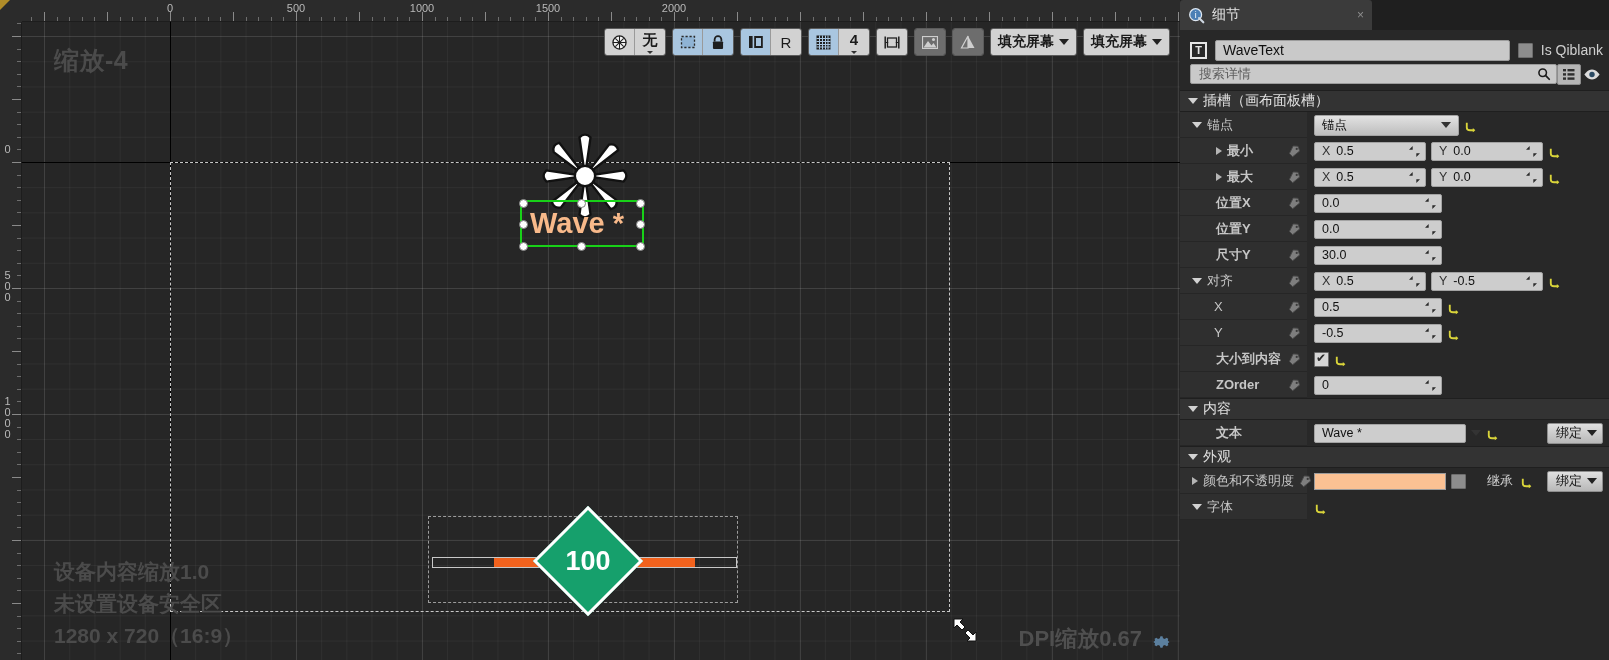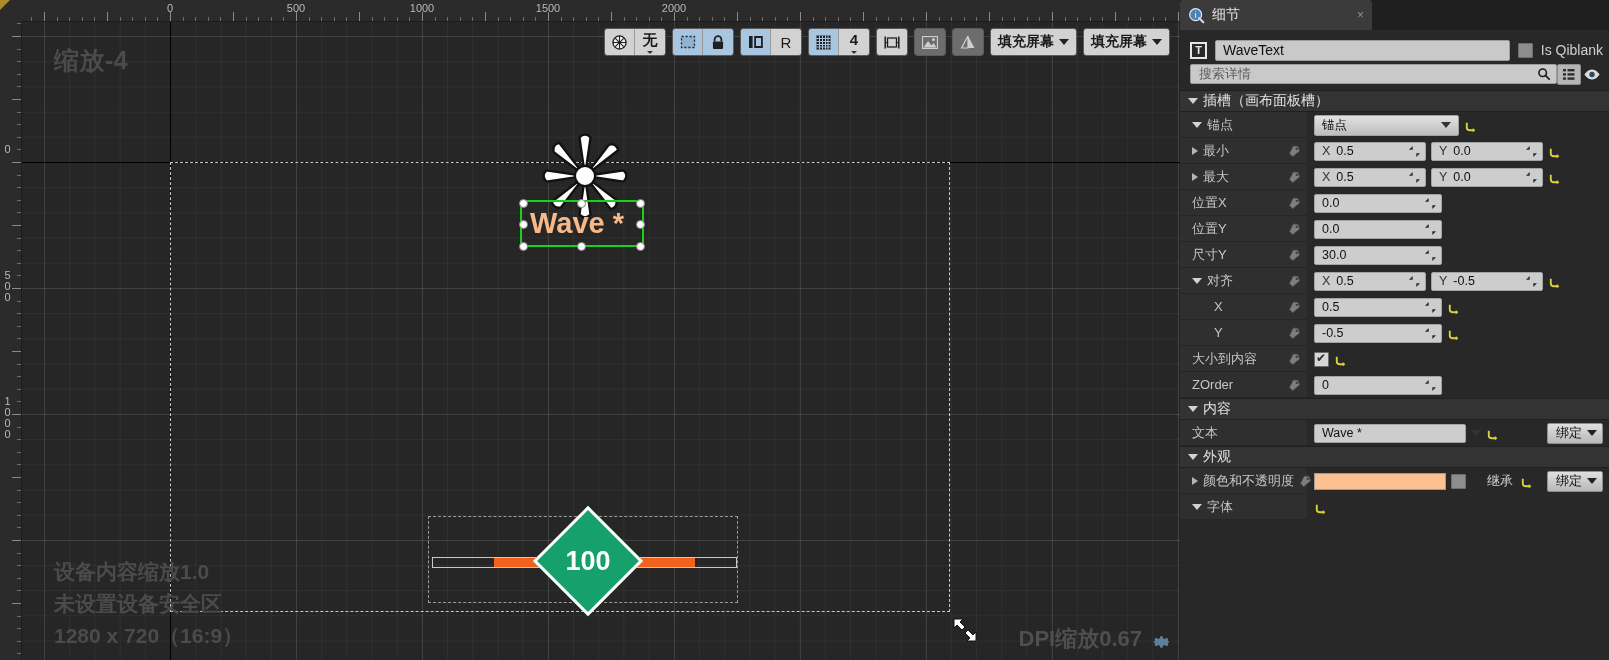--- a/index.html
+++ b/index.html
@@ -185,21 +185,21 @@
   }
   .cat-title { color: #e0e0e0; font-size: 14px; }
   .tri { width: 0; height: 0; border-left: 5px solid transparent; border-right: 5px solid transparent; border-top: 6px solid #d2d2d2; }
   .tri-r { width: 0; height: 0; border-top: 4.5px solid transparent; border-bottom: 4.5px solid transparent; border-left: 6px solid #b5b5b5; }
 
   .prow { height: 26px; display: flex; align-items: center; position: relative; }
   .prow .pleft {
     width: 127px; flex: none; height: 100%; display: flex; align-items: center; gap: 5px;
     padding-left: 12px; background: #2f2f2f; border-bottom: 1px solid #262626;
   }
-  .prow .pleft.indent1 { padding-left: 12px; }
+  .prow .pleft.indent1 { padding-left: 36px; font-weight: bold; }
   .prow .pleft.indent2 { padding-left: 34px; }
   .plabel { color: #c6c6c6; font-size: 13px; white-space: nowrap; }
   .pin { width: 13px; height: 13px; margin-left: auto; margin-right: 6px; flex: none; }
   .pright { flex: 1; height: 100%; display: flex; align-items: center; gap: 5px; padding-left: 7px; }
 
   .field {
     height: 19px; background: #cdcdcd; border: 1px solid #a3a3a3; border-radius: 2px;
     color: #111; font-size: 12.5px; display: flex; align-items: center;
     padding: 0 3px 0 7px; position: relative;
   }

